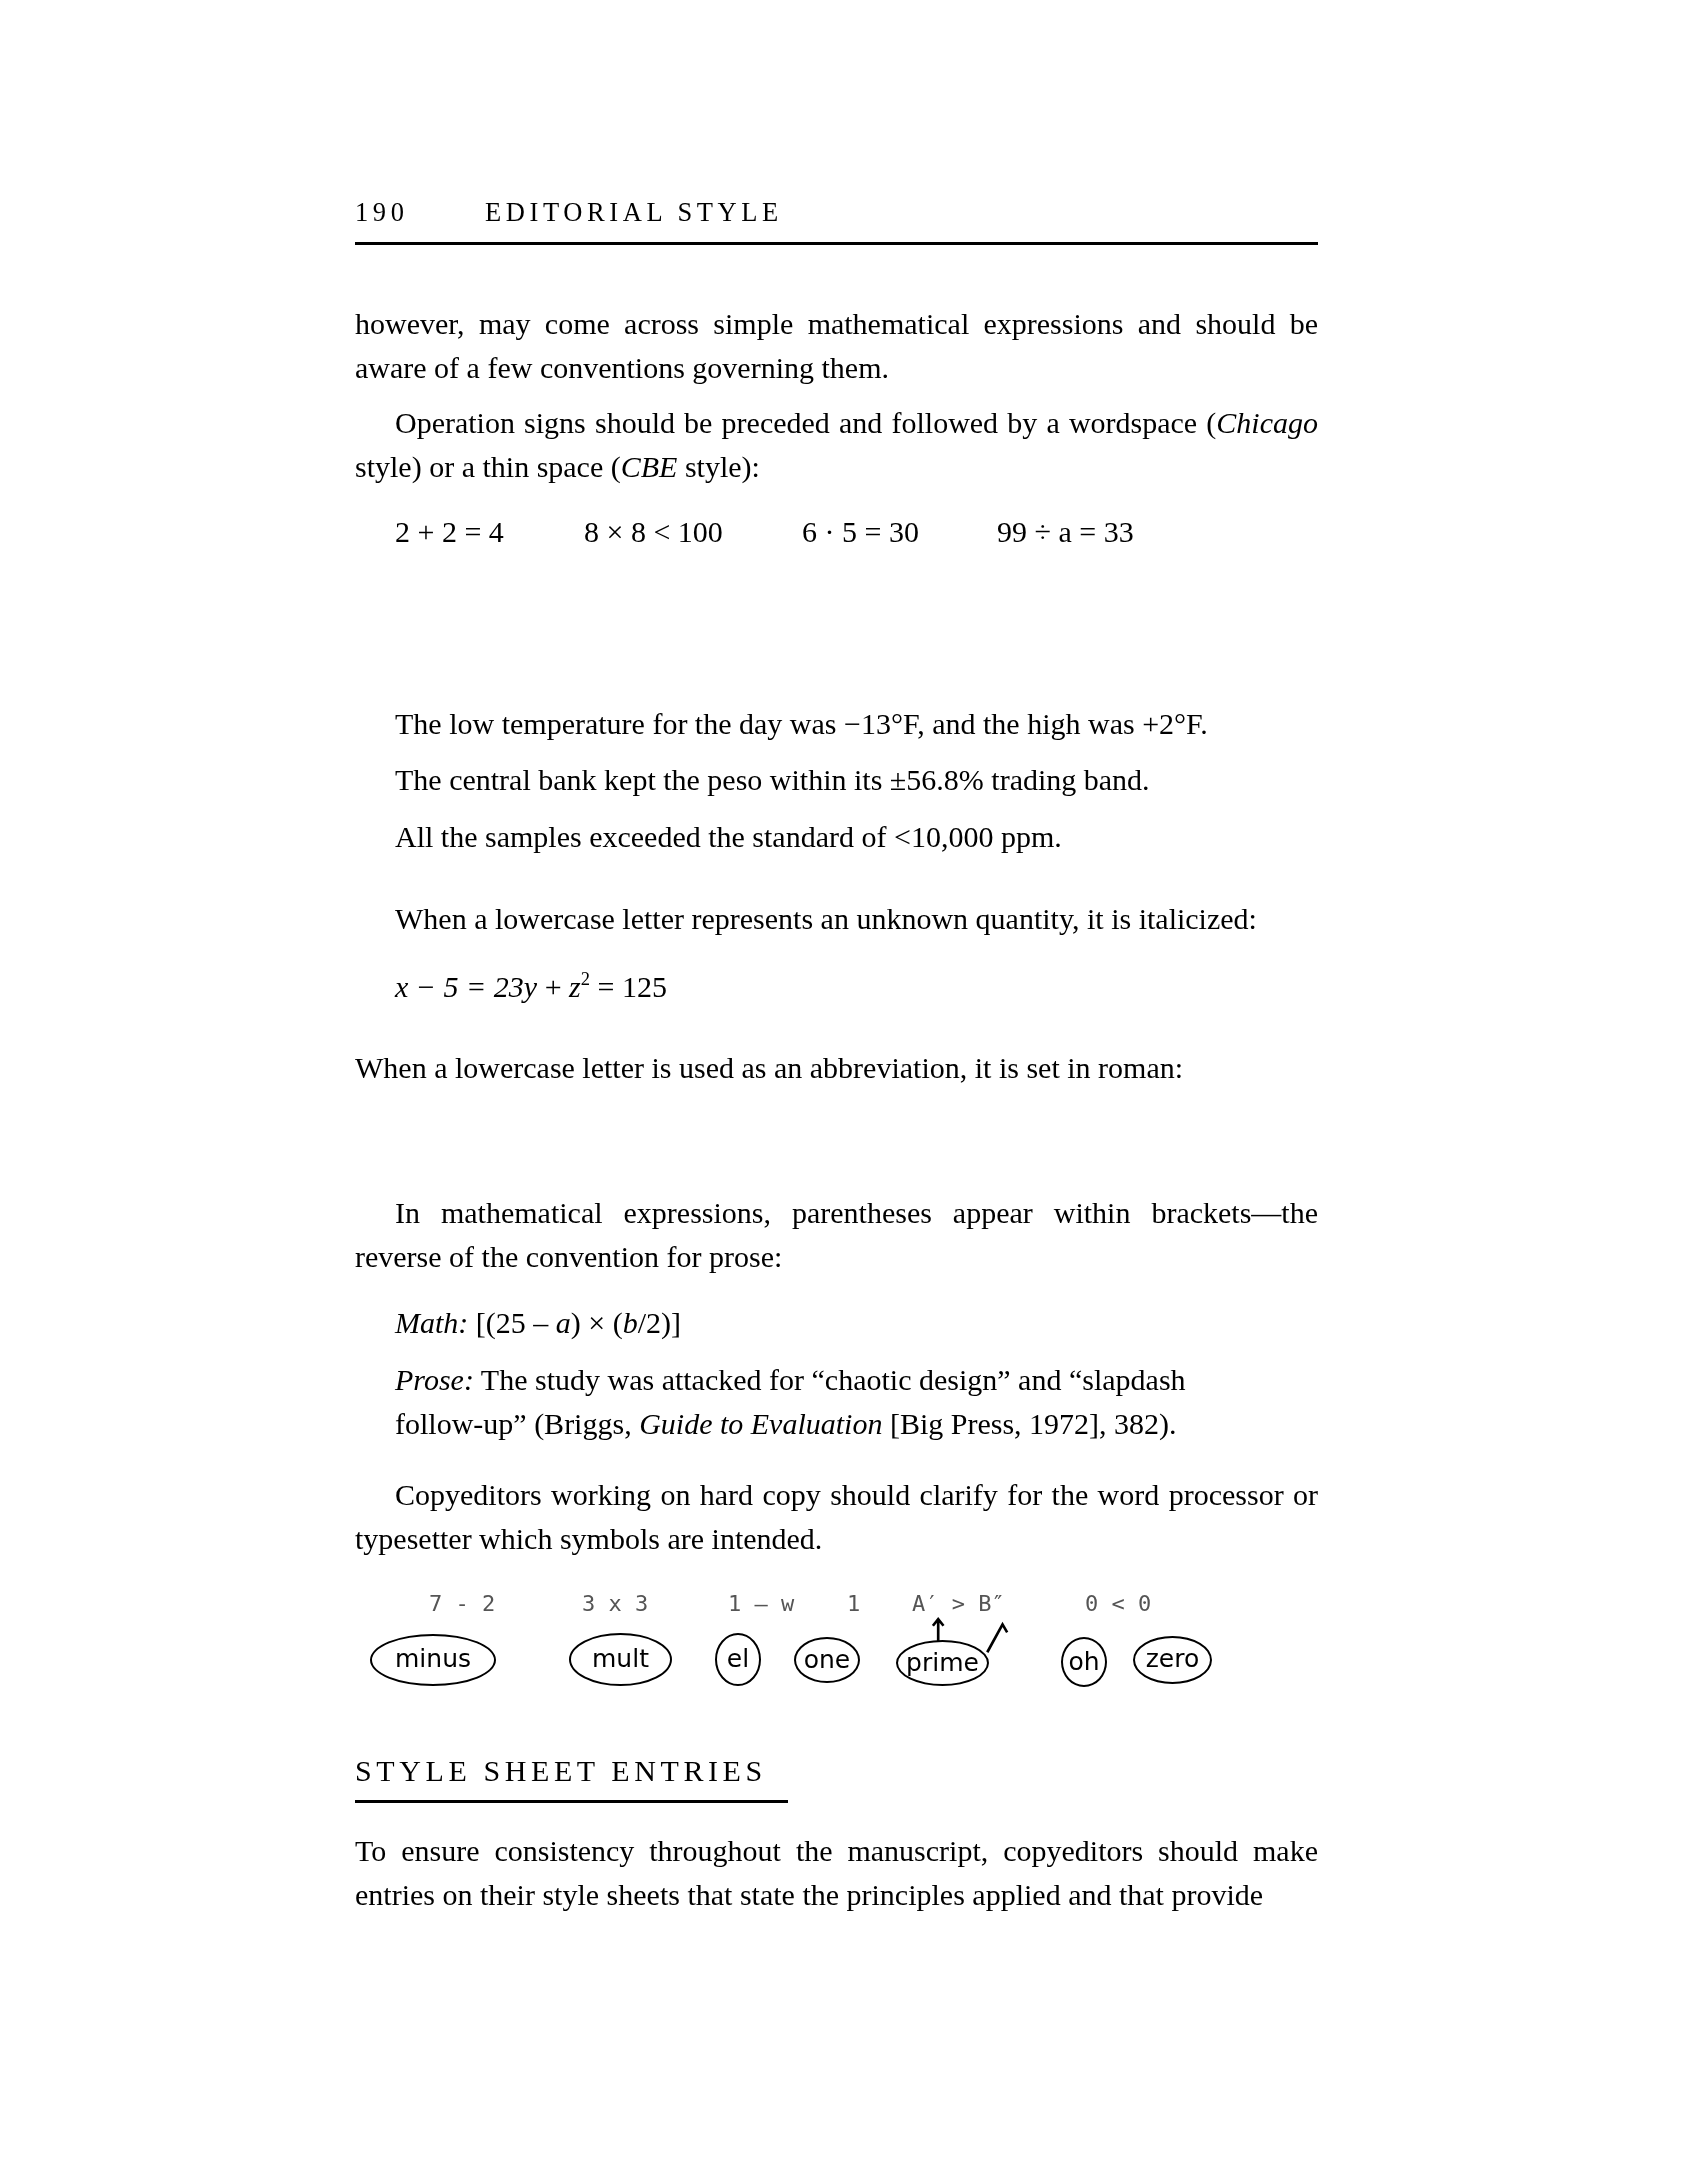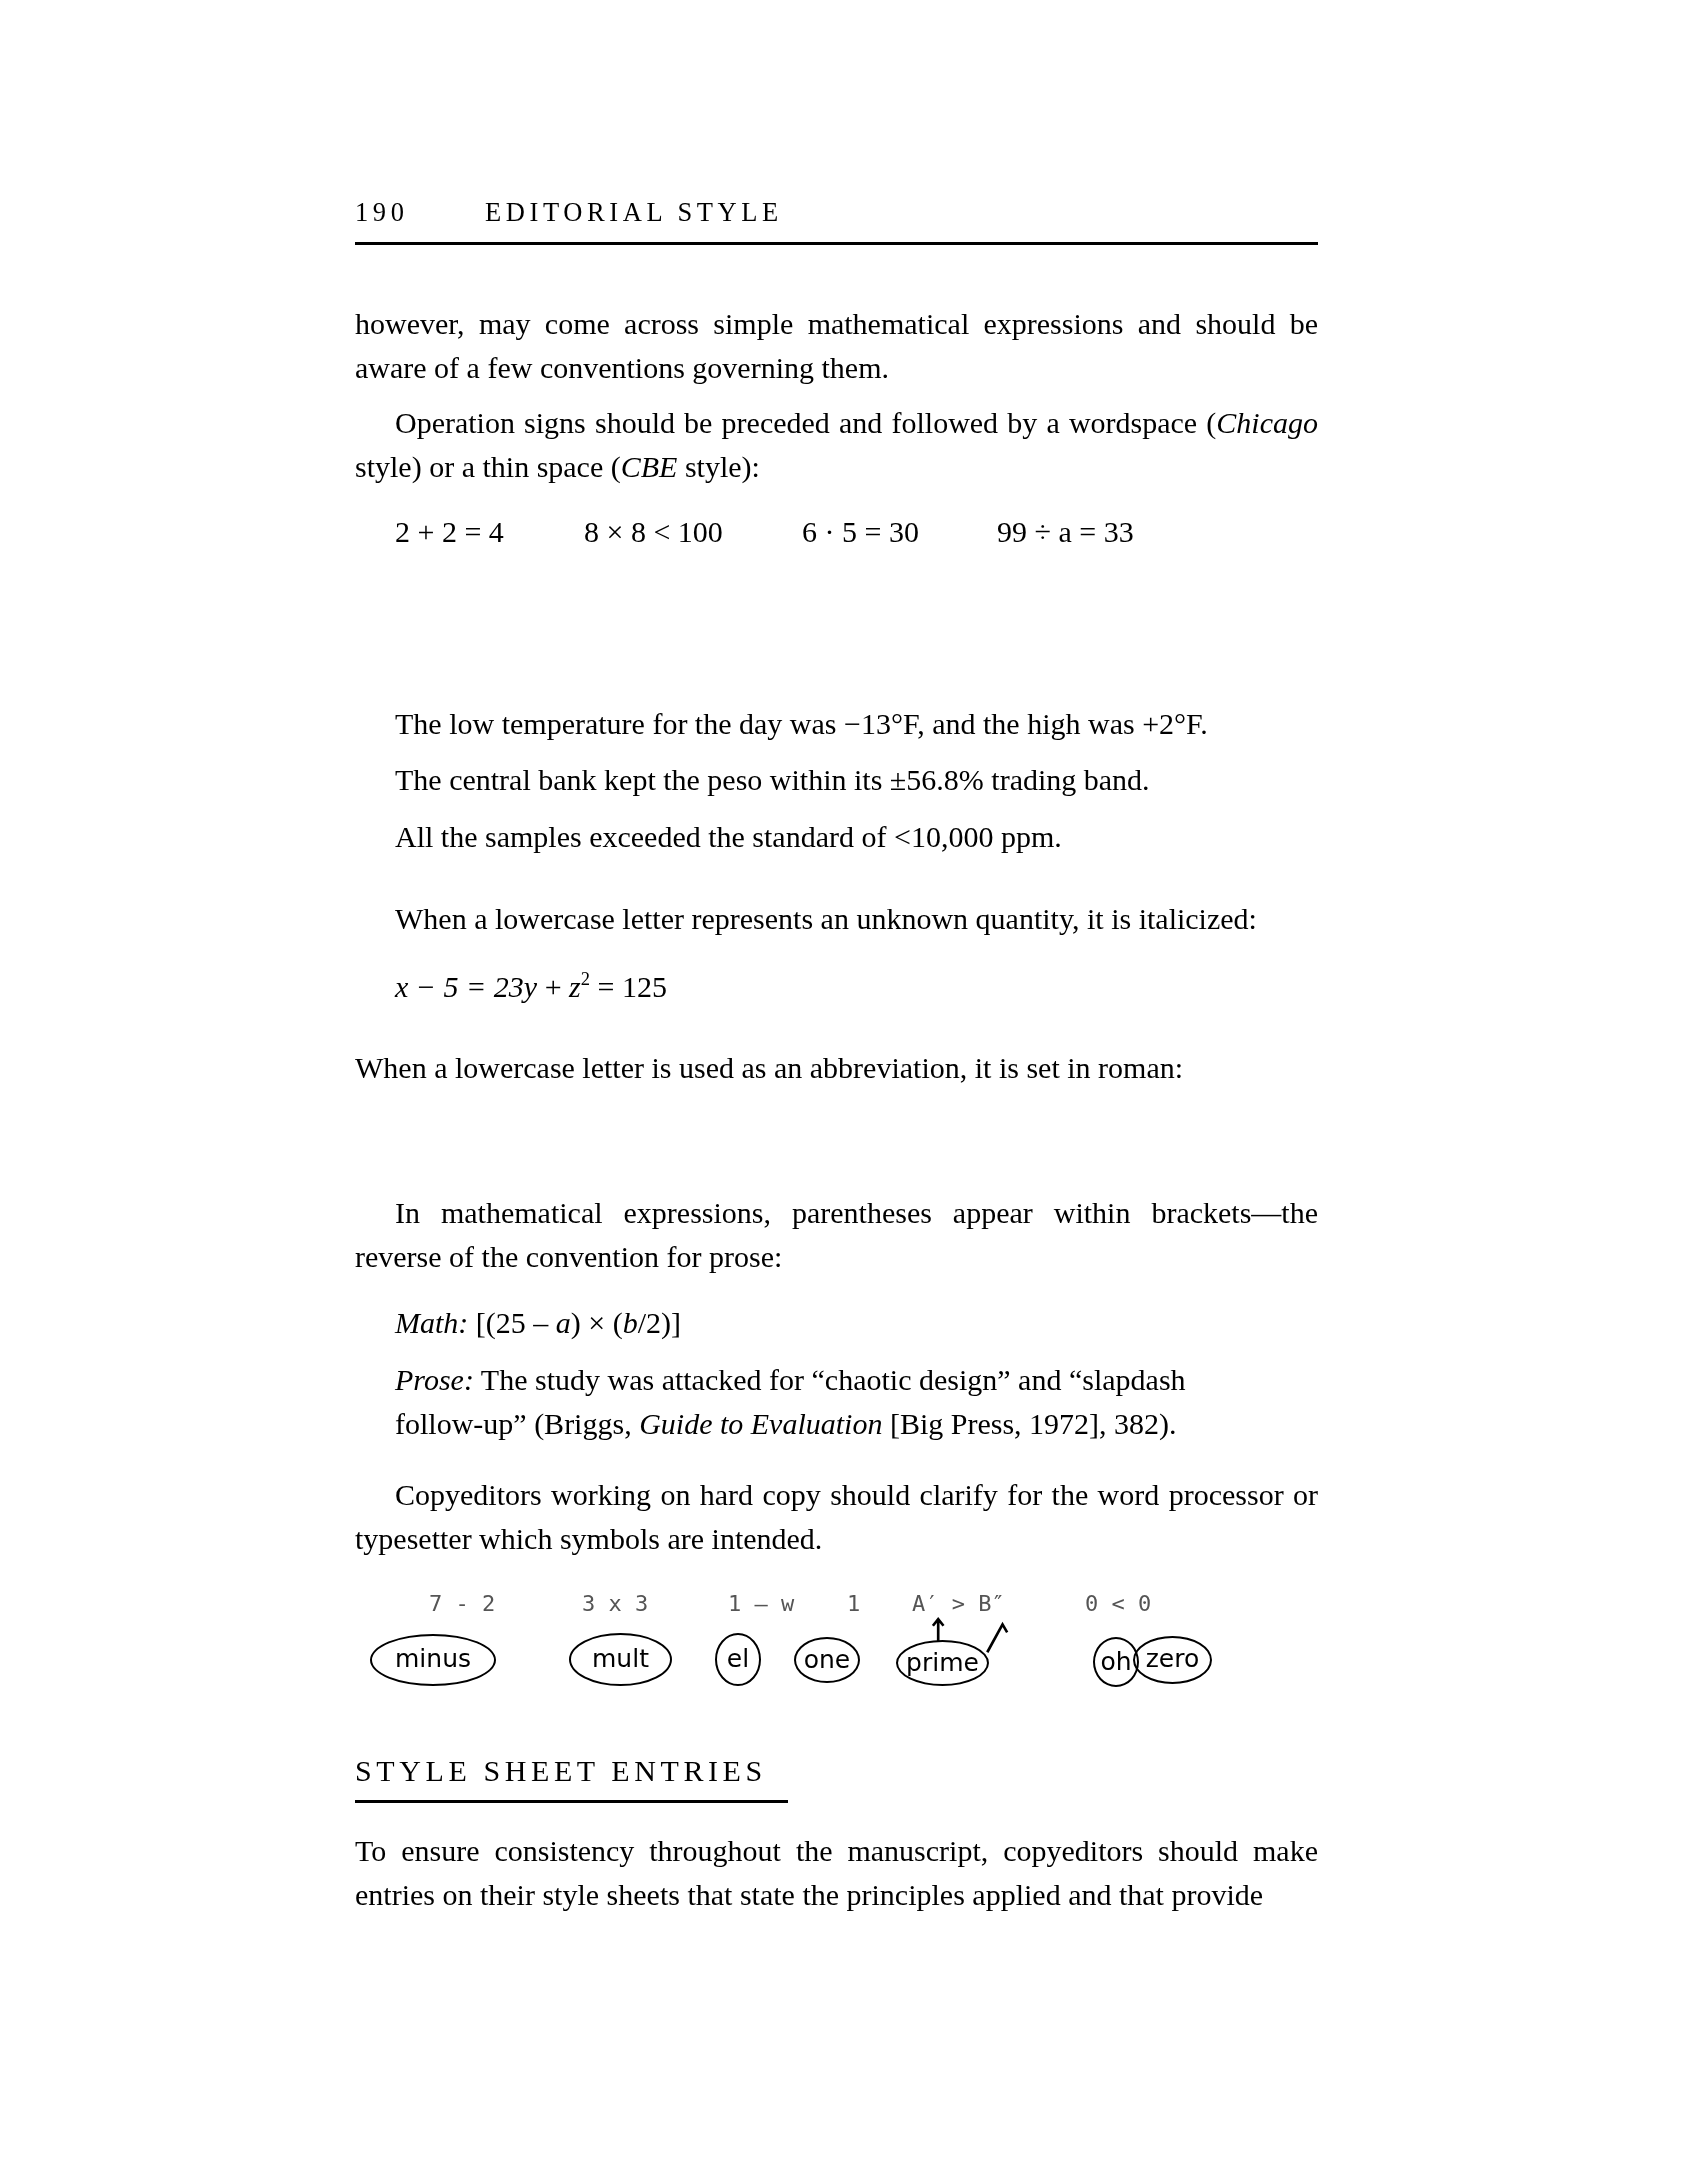--- a/index.html
+++ b/index.html
@@ -81,21 +81,21 @@
     <div class="oval" style="left:370px; top:1594px; width:126px; height:52px; line-height:46px;">minus</div>
 
     <div class="oval" style="left:569px; top:1593px; width:103px; height:53px; line-height:48px;">mult</div>
     <div class="oval" style="left:715px; top:1593px; width:46px; height:53px; line-height:48px;">el</div>
     <div class="oval" style="left:794px; top:1597px; width:66px; height:46px; line-height:41px;">one</div>
     <div class="oval" style="left:896px; top:1600px; width:93px; height:46px; line-height:41px;">prime</div>
     <svg style="position:absolute; left:913px; top:1575px;" width="126" height="40" viewBox="0 0 190 60">
       <path d="M38 40 L38 8 M30 16 L38 6 L46 16" stroke="#000" stroke-width="4" fill="none"></path>
       <path d="M112 56 L135 14 L142 26" stroke="#000" stroke-width="4" fill="none"></path>
     </svg>
-    <div class="oval" style="left:1093px; top:1597px; width:46px; height:50px; line-height:45px;">oh</div>
+    <div class="oval" style="left:1061px; top:1597px; width:46px; height:50px; line-height:45px;">oh</div>
     <div class="oval" style="left:1133px; top:1596px; width:79px; height:48px; line-height:42px;">zero</div>
   </div>
 
   <div class="section-head">STYLE SHEET ENTRIES</div>
   <div class="section-rule"></div>
 
   <div class="text just" style="top:1789px;">To ensure consistency throughout the manuscript, copyeditors should make entries on their style sheets that state the principles applied and that provide</div>
 
 </div>
 

